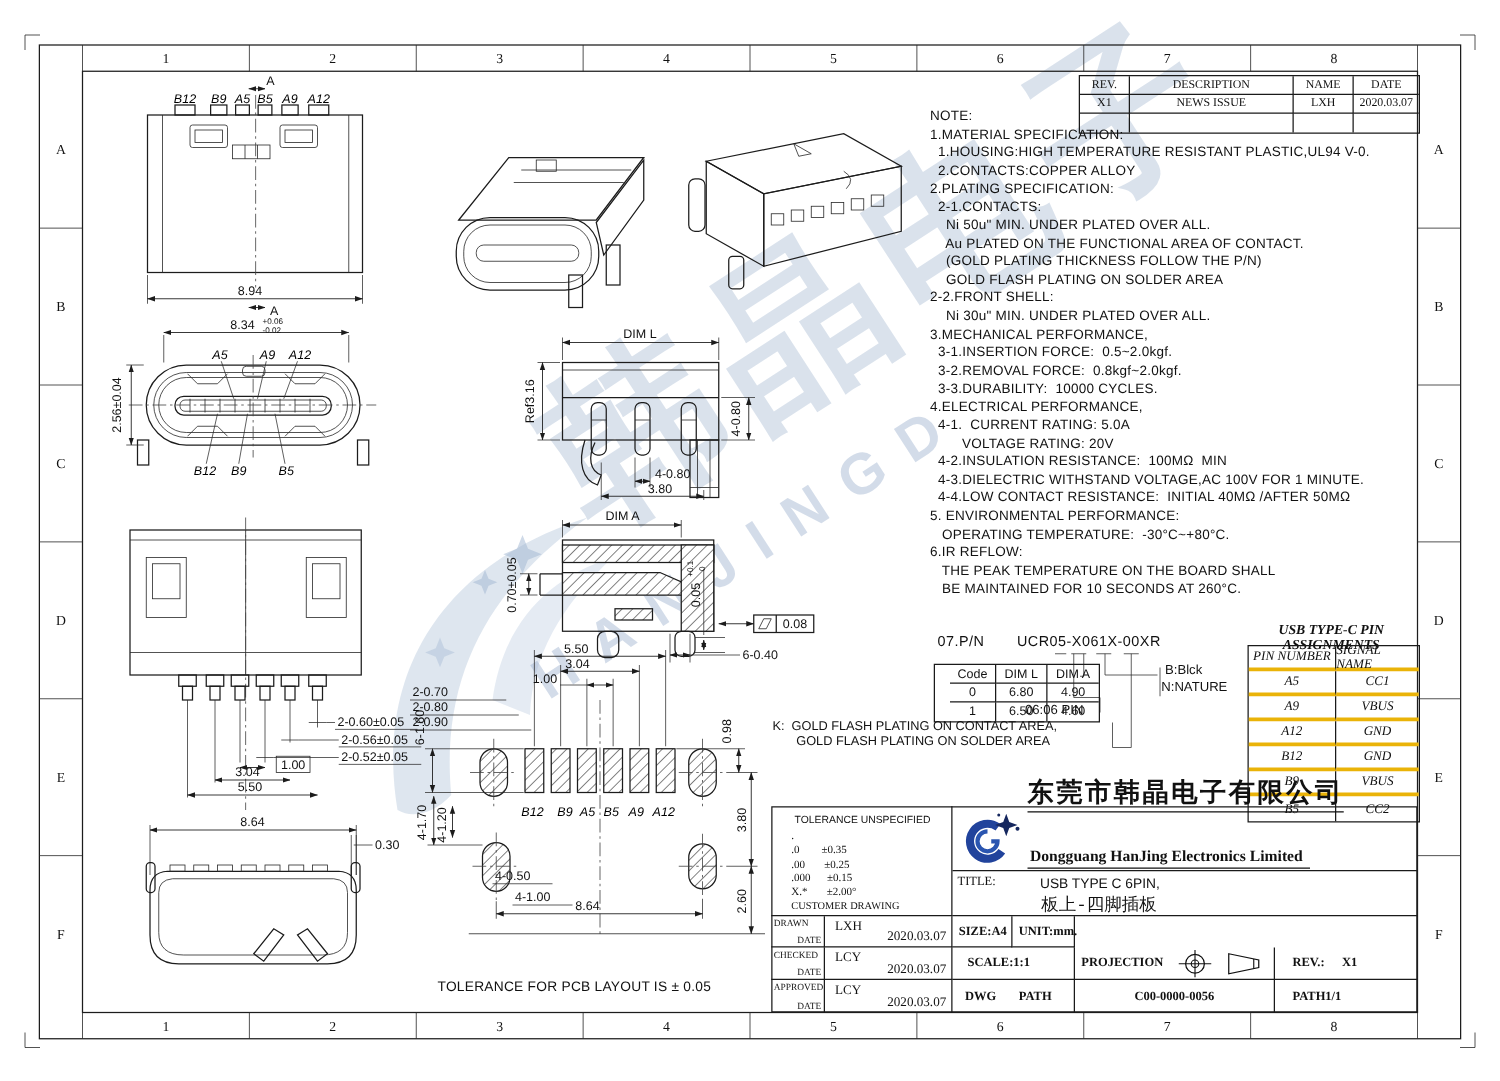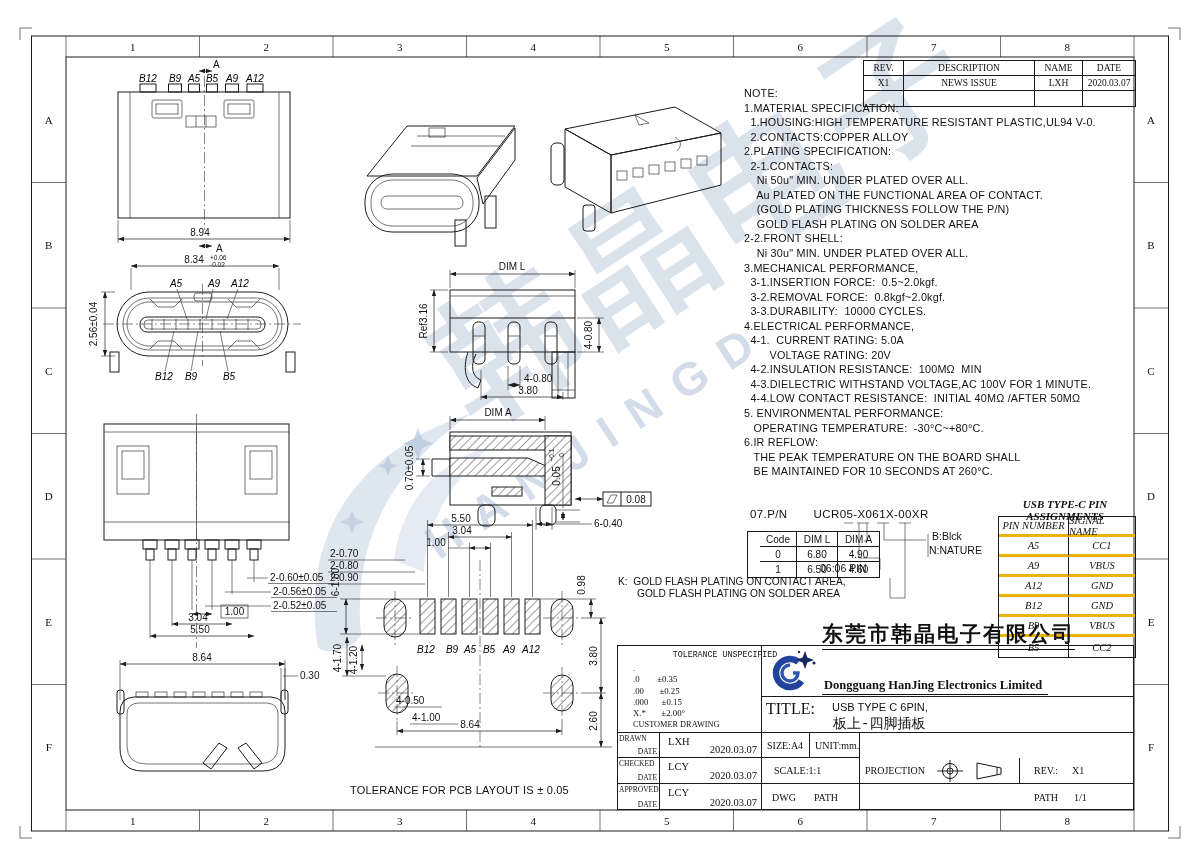--- a/index.html
+++ b/index.html
@@ -61,31 +61,31 @@
   .rec2{position:absolute;left:350px;top:784px;z-index:2;font-size:11px;letter-spacing:.2px;}
   
   .tb{position:absolute;z-index:2;box-sizing:border-box;font-family:"Liberation Serif",serif;}
   .tb-frame{left:617px;top:645px;width:517px;height:165px;border:1.4px solid #1a1a1a;}
   .cell{position:absolute;box-sizing:border-box;z-index:2;font-family:"Liberation Serif",serif;}
   .br{border-right:1px solid #1a1a1a;} .bb{border-bottom:1px solid #1a1a1a;}
   .lblcell span.l1{position:absolute;left:2px;top:1px;font-size:7.5px;}
   .lblcell span.l2{position:absolute;right:2px;bottom:1px;font-size:7.5px;}
   .namecell span.nm{position:absolute;left:8px;top:3px;font-size:10.5px;}
   .namecell span.dtv{position:absolute;right:4px;bottom:2px;font-size:10.5px;}
-  .cc{display:flex;align-items:center;font-size:10px;padding-left:5px;}
-  .tol-head{position:absolute;left:660px;top:650px;width:130px;text-align:center;font-size:8.3px;
-        font-family:Liberation Mono, monospace;z-index:2;}
+  .cc{display:flex;align-items:center;font-size:10px;padding-left:5px;font-weight:bold;}
+  .tol-head{position:absolute;left:625px;top:650px;width:130px;text-align:center;font-size:8.3px;
+        font-family:Liberation Sans, sans-serif;z-index:2;}
   .tol-lines{position:absolute;left:633px;top:663px;white-space:pre;font-size:8.8px;line-height:11.3px;
         font-family:"Liberation Serif",serif;z-index:2;}
   .tol-foot{position:absolute;left:633px;top:720px;font-size:8.3px;font-family:"Liberation Serif",serif;z-index:2;}
   .company-cn{position:absolute;left:822px;top:620px;font-size:21px;font-weight:bold;letter-spacing:2px;
         border-bottom:1.6px solid #111;padding-bottom:1px;z-index:2;font-family:"Liberation Serif",serif;}
   .company-en{position:absolute;left:822px;top:678px;font-size:12.5px;font-weight:bold;z-index:2;
         border-bottom:1.2px solid #111;padding:0 6px 1px 2px;font-family:"Liberation Serif",serif;}
-  .title-lbl{position:absolute;left:766px;top:700px;font-size:16px;z-index:2;font-family:"Liberation Serif",serif;}
+  .title-lbl{position:absolute;left:766px;top:700px;font-size:10px;z-index:2;font-family:"Liberation Serif",serif;}
   .title-l1{position:absolute;left:832px;top:701px;font-size:11px;z-index:2;}
   .title-l2{position:absolute;left:833px;top:715px;font-size:14px;z-index:2;font-family:Liberation Mono, monospace;}
 </style>
 </head>
 <body>
 
 <div id="page">
 
   <div id="wm">
     <div class="wm-cn">韩晶电子</div>
@@ -590,18 +590,21 @@
     <span class="l2">DATE</span>
   </div>
   <div class="cell br namecell" style="left:660px;top:784px;width:102px;height:26px;">
     <span class="nm">LCY</span>
     <span class="dtv">2020.03.07</span>
   </div>
   <div class="cell br cc" style="left:762px;top:784px;width:98px;height:26px;padding-left:10px;">
     <span>DWG</span>
     <span style="margin-left:18px;">PATH</span>
   </div>
+  <div class="cell br cc" style="left:860px;top:784px;width:160px;height:26px;justify-content:center;padding-left:0;">
+    <span>C00-0000-0056</span>
+  </div>
   <div class="cell cc" style="left:1020px;top:784px;width:114px;height:26px;padding-left:14px;">
     <span>PATH</span>
-    <span style="margin-left:16px;">1/1</span>
+    <span style="">1/1</span>
   </div>
 
 </div>
 
 </body></html>

